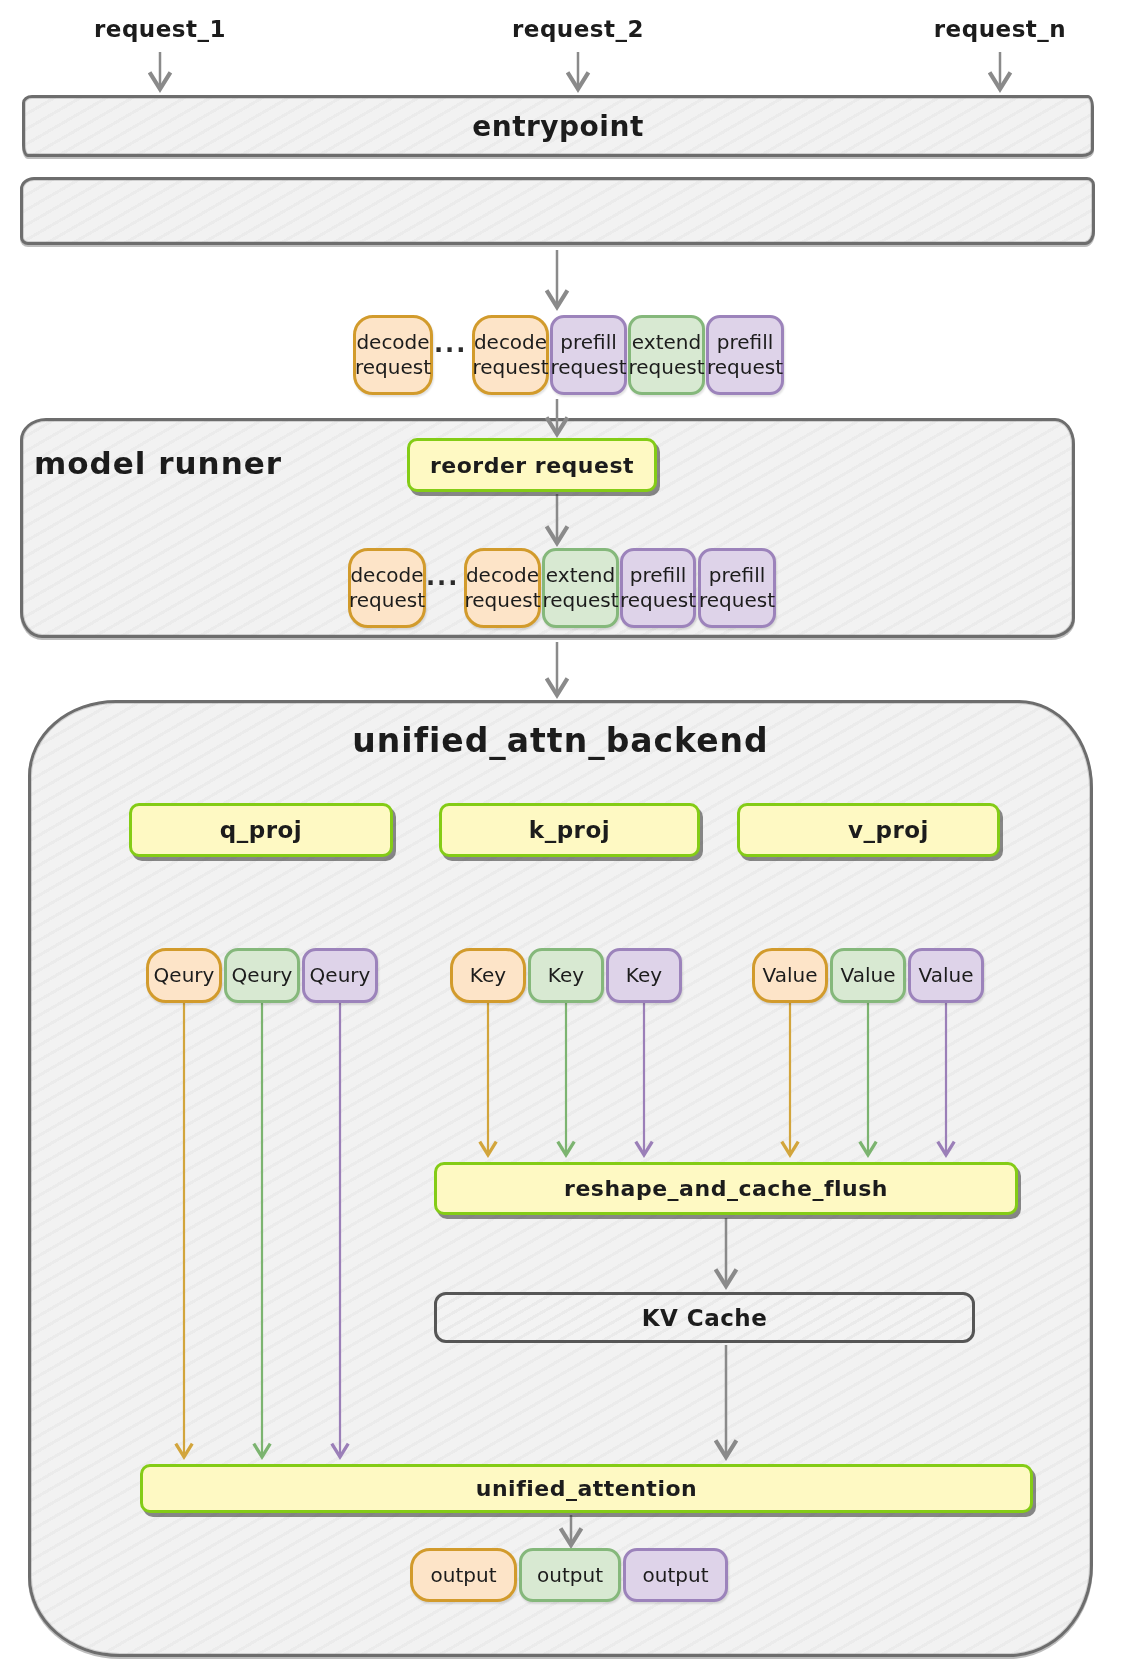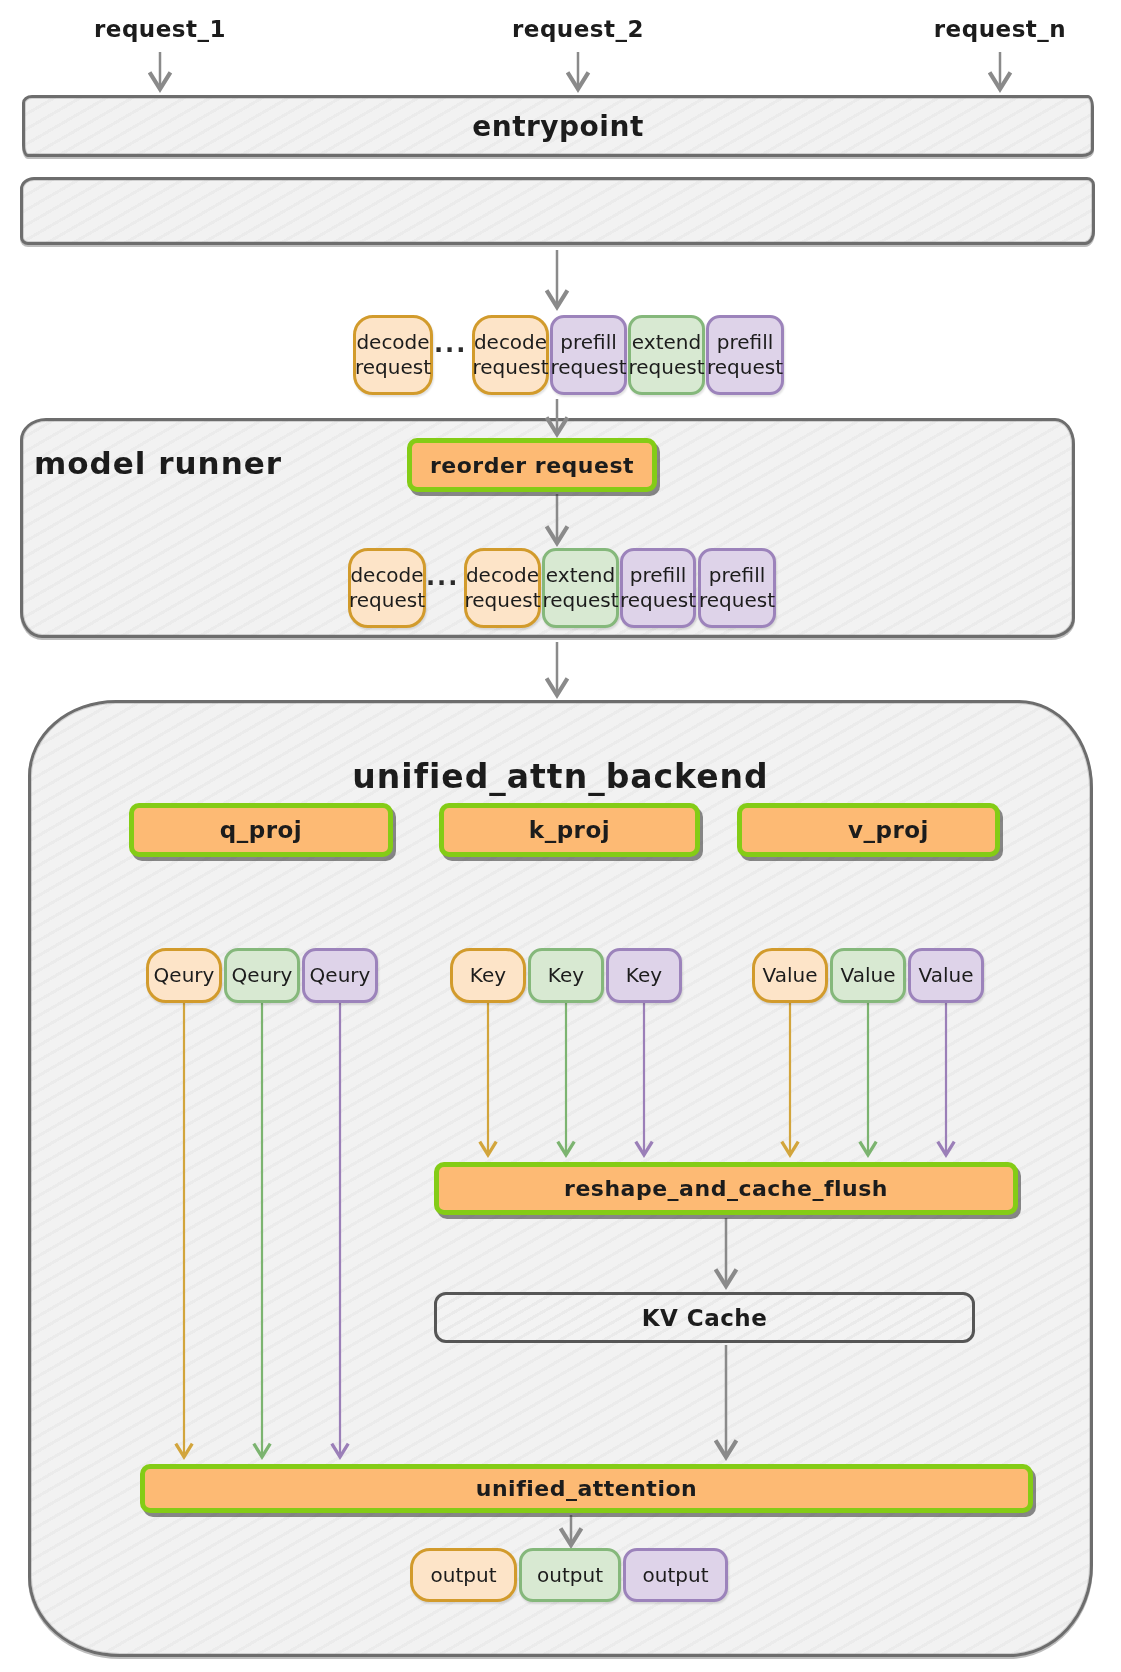--- a/index.html
+++ b/index.html
@@ -22,21 +22,21 @@
   .panel.bar2{border-radius:14px 8px 10px 8px / 12px 8px 14px 8px;}
   .panel.runner{border-radius:26px 20px 24px 22px / 22px 26px 20px 26px;}
   .panel.backend{border-radius:88px 74px 84px 92px / 76px 88px 92px 80px;}
   .panel-label{
     position:absolute;display:flex;align-items:center;justify-content:center;
     font-weight:700;letter-spacing:.5px;white-space:nowrap;
   }
   
   .wbox{
     position:absolute;display:flex;align-items:center;justify-content:center;
-    background:#fdba74;border:5px solid #84cc16;border-radius:10px;
+    background:#fef9c3;border:3px solid #84cc16;border-radius:10px;
     box-shadow:3px 4px 0 rgba(45,45,45,.55);
     font-weight:700;letter-spacing:.5px;box-sizing:border-box;white-space:nowrap;
   }
   
   .gbox{
     position:absolute;display:flex;align-items:center;justify-content:center;
     background:
       repeating-linear-gradient(150deg, rgba(120,120,120,0.07) 0 3px, rgba(255,255,255,0) 3px 11px),
       #f3f3f3;
     border:3px solid #565656;border-radius:12px;
@@ -144,21 +144,21 @@
   <div class="dots" style="left:426px;top:563px;">...</div>
   <div class="chip orange" style="left:464px;top:548px;width:77px;height:80px;">decode
 request</div>
   <div class="chip green" style="left:542px;top:548px;width:77px;height:80px;">extend
 request</div>
   <div class="chip purple" style="left:620px;top:548px;width:76px;height:80px;">prefill
 request</div>
   <div class="chip purple" style="left:698px;top:548px;width:78px;height:80px;">prefill
 request</div>
 
-  <div class="panel-label" style="left:28px;top:748px;width:1065px;height:56px;font-size:33px;letter-spacing:1px;text-align:right;">unified_attn_backend</div>
+  <div class="panel-label" style="left:28px;top:712px;width:1065px;height:56px;font-size:33px;letter-spacing:1px;text-align:right;">unified_attn_backend</div>
 
   <div class="wbox" style="left:129px;top:803px;width:264px;height:54px;font-size:23px;">q_proj</div>
   <div class="wbox" style="left:439px;top:803px;width:261px;height:54px;font-size:23px;">k_proj</div>
   <div class="wbox" style="left:737px;top:803px;width:263px;height:54px;font-size:23px;padding-left:40px;">v_proj</div>
 
   <div class="chip orange" style="left:146px;top:948px;width:76px;height:55px;">Qeury</div>
   <div class="chip green" style="left:224px;top:948px;width:76px;height:55px;">Qeury</div>
   <div class="chip purple" style="left:302px;top:948px;width:76px;height:55px;">Qeury</div>
 
   <div class="chip orange" style="left:450px;top:948px;width:76px;height:55px;">Key</div>

